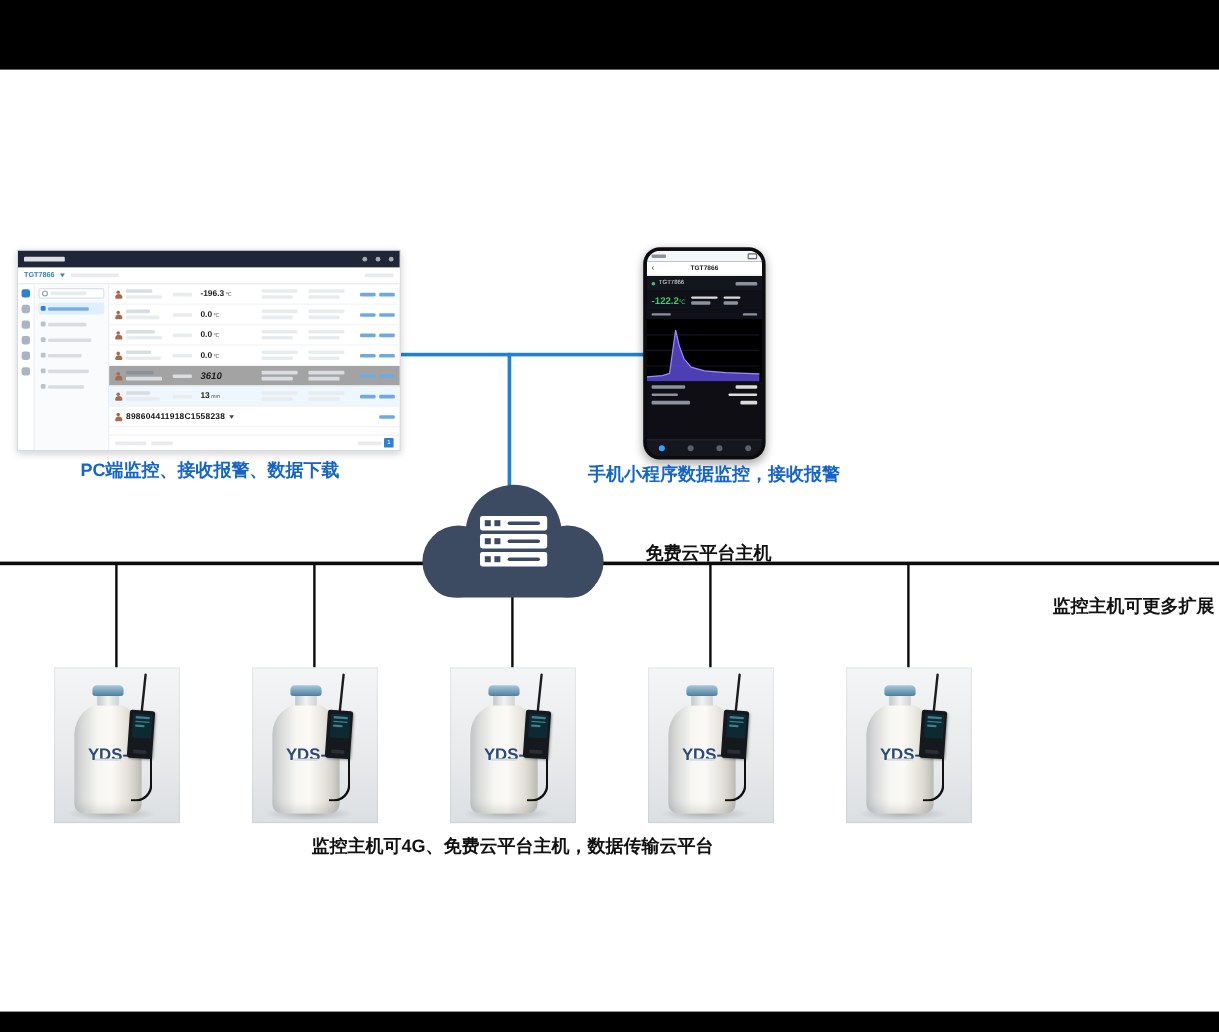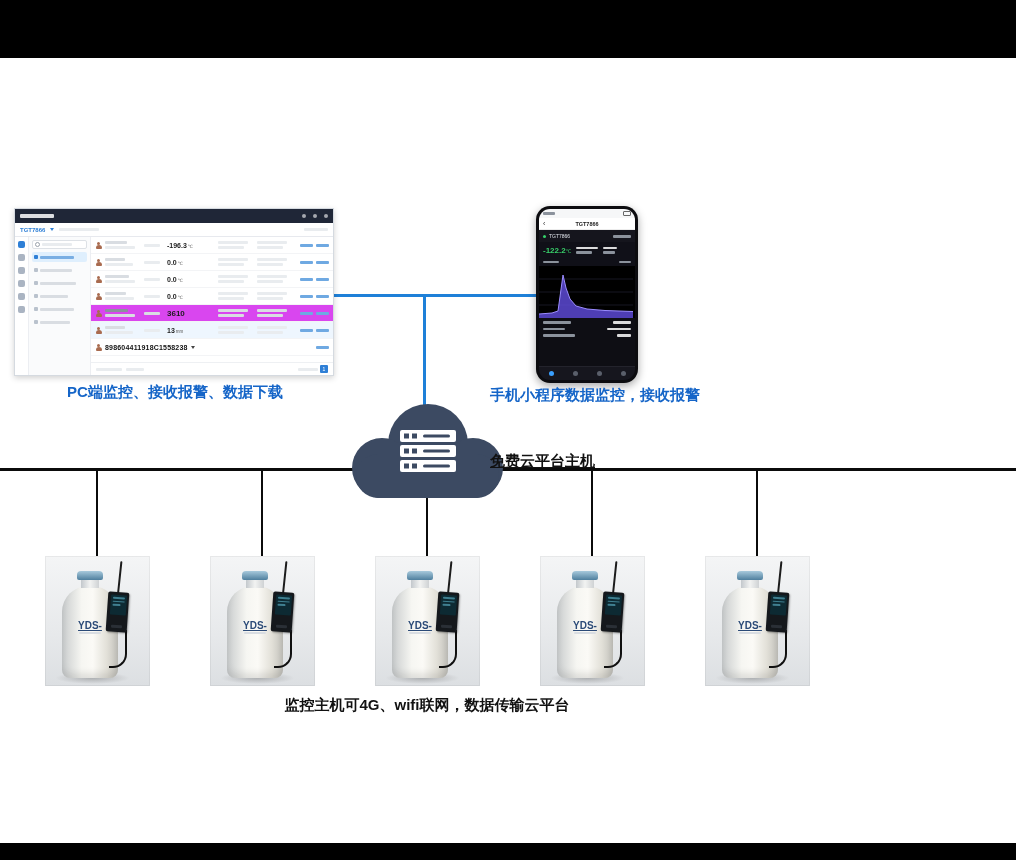--- a/index.html
+++ b/index.html
@@ -12,21 +12,21 @@
   .bar.bottom{top:843px;height:17px;}
 
   
   .title{position:absolute;left:150px;top:110px;width:600px;text-align:center;
          font-size:26px;font-weight:bold;color:#1565c8;letter-spacing:1px;}
   .caption{position:absolute;font-size:15px;font-weight:bold;white-space:nowrap;}
   .caption.blue{color:#1565c8;}
   .caption.dark{color:#111;}
   #cap-pc{left:30px;top:383px;width:290px;text-align:center;}
   #cap-phone{left:455px;top:386px;width:280px;text-align:center;}
-  #cap-cloud{left:490px;top:452px;text-decoration:underline;}
+  #cap-cloud{left:538px;top:452px;}
   #cap-expand{left:816px;top:496px;width:196px;text-align:right;}
   #cap-bottom{left:177px;top:696px;width:500px;text-align:center;}
 
   
   .conn{position:absolute;background:#1e80d8;}
   #conn-h{left:334px;top:294px;width:204px;height:3px;}
   #conn-v{left:423px;top:294px;width:3px;height:118px;}
   #trunk{position:absolute;left:0;top:468px;width:1016px;height:3px;background:#0b0b0b;}
   .drop{position:absolute;top:470px;width:2px;height:87px;background:#0b0b0b;}
 
@@ -60,21 +60,21 @@
   .pc-search{height:9px;background:#fff;border:1px solid #dde1e6;border-radius:2px;
              display:flex;align-items:center;padding:0 2px;gap:2px;flex:none;box-sizing:border-box;}
   .mag{width:3px;height:3px;border:1px solid #9aa2ac;border-radius:50%;flex:none;}
   .pc-item{height:10px;border-radius:2px;display:flex;align-items:center;gap:2px;padding:0 2px;flex:none;}
   .pc-item.active{background:#dfeffd;}
   .pc-item .dot{width:4px;height:4px;border-radius:1px;background:#b9c2cd;flex:none;}
   .pc-item.active .dot{background:#2e7fd6;}
   .pc-table{flex:1;display:flex;flex-direction:column;min-width:0;}
   .prow{height:17px;flex:none;display:flex;align-items:center;gap:3px;padding:0 4px;
         border-bottom:1px solid #f3f4f6;box-sizing:border-box;}
-  .prow.hl{background:#d946ef;}
+  .prow.hl{background:#a3a3a3;font-style:italic;}
   .prow.hl2{background:#eef6fe;}
   .avatar{width:7px;height:7px;flex:none;position:relative;}
   .avatar::before{content:"";position:absolute;left:2px;top:0;width:3px;height:3px;border-radius:50%;background:#a96b4f;}
   .avatar::after{content:"";position:absolute;left:.5px;top:3.5px;width:6px;height:3.5px;
                  border-radius:3px 3px 1px 1px;background:#a96b4f;}
   .ncol{width:36px;display:flex;flex-direction:column;gap:2px;flex:none;}
   .scol{width:20px;display:flex;flex-direction:column;gap:2px;flex:none;}
   .vcol{width:48px;font-size:7px;font-weight:bold;color:#1c1c1c;white-space:nowrap;flex:none;}
   .vcol .unit{font-size:4.5px;font-weight:normal;color:#555;margin-left:1px;}
   .prow.hl .vcol{font-size:8px;}
@@ -125,21 +125,21 @@
   .tk-shadow{position:absolute;left:10px;top:116px;width:75px;height:12px;
              background:radial-gradient(ellipse at center,rgba(0,0,0,.22) 0%,rgba(0,0,0,0) 70%);}
   .tk-body{position:absolute;left:17px;top:30px;width:56px;height:92px;border-radius:26px 26px 8px 8px;
            background:linear-gradient(90deg,#c9cccd 0%,#f6f6f2 35%,#fbfaf6 55%,#e2e0d8 80%,#c2c1bb 100%);
            box-shadow:inset 0 -5px 7px rgba(0,0,0,.10);}
   .tk-neck{position:absolute;left:36px;top:23px;width:18px;height:9px;
            background:linear-gradient(90deg,#c3c8cc,#f2f3f2,#cfd2d4);}
   .tk-cap{position:absolute;left:32px;top:15px;width:26px;height:9px;border-radius:4px 4px 2px 2px;
           background:linear-gradient(180deg,#a7c9dc,#4f7f9e);}
   .tk-label{position:absolute;left:17px;top:64px;width:56px;text-align:center;
-            font-size:10px;font-weight:bold;color:#2b4a77;text-decoration:underline;}
+            font-size:14px;font-weight:bold;color:#2b4a77;}
   .tk-sub{position:absolute;left:17px;top:76px;width:56px;display:flex;justify-content:center;}
   .tk-ant{position:absolute;left:72px;top:5px;width:2px;height:33px;background:#1c1c1c;border-radius:1px;
           transform:rotate(6deg);transform-origin:bottom center;}
   .tk-dev{position:absolute;left:62px;top:36px;width:21px;height:40px;background:#15181c;border-radius:2px;
           transform:rotate(4deg);box-shadow:1px 1px 2px rgba(0,0,0,.35);}
   .tk-screen{position:absolute;left:2.5px;top:3px;width:16px;height:20px;background:#0d2a33;border-radius:1px;
              display:flex;flex-direction:column;gap:2px;padding:2px;box-sizing:border-box;}
   .tk-screen .ln{height:1.5px;background:#3f7f90;border-radius:1px;}
   .tk-btn{position:absolute;left:5px;bottom:4px;width:11px;height:3px;background:#2a2f36;border-radius:1px;}
   .tk-cable{position:absolute;left:64px;top:74px;width:16px;height:36px;
@@ -467,21 +467,22 @@
         <rect x="64" y="71.5" width="5" height="5" fill="#3c4a62"></rect>
         <rect x="72" y="71.5" width="5" height="5" fill="#3c4a62"></rect>
         <rect x="83" y="72.5" width="27" height="3" rx="1.5" fill="#3c4a62"></rect>
       </g>
     </svg>
   </div>
 
   <div class="caption blue" id="cap-phone">手机小程序数据监控，接收报警</div>
   <div class="caption blue" id="cap-pc">PC端监控、接收报警、数据下载</div>
   <div class="caption dark" id="cap-cloud">免费云平台主机</div>
-  <div class="caption dark" id="cap-bottom">监控主机可4G、wifi联网，数据传输云平台</div>
+  <div class="caption dark" id="cap-expand">监控主机可更多扩展</div>
+  <div class="caption dark" id="cap-bottom">监控主机可4G、免费云平台主机，数据传输云平台</div>
 
   <div class="photo" style="left:45px;top:556px;">
     <div class="tk-shadow"></div>
     <div class="tk-body"></div>
     <div class="tk-neck"></div>
     <div class="tk-cap"></div>
     <div class="tk-label">YDS-</div>
     <div class="tk-sub">
         <div class="sk" style="width:22px;height:2px;"></div>
       </div>

